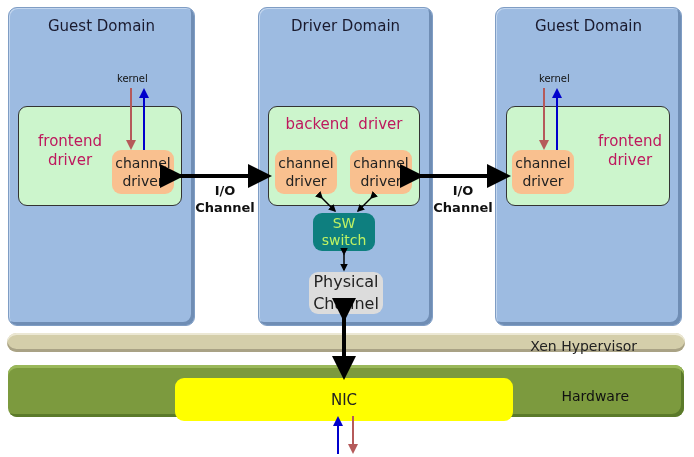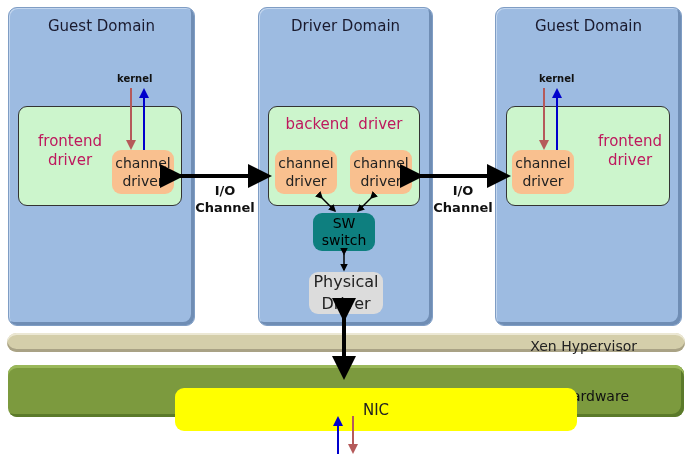--- a/index.html
+++ b/index.html
@@ -7,23 +7,23 @@
   .abs { position:absolute; box-sizing:border-box;border-radius:9px; }
   .domain {
     background:#9dbbe1;
     border:1px solid #7f9dc4;
     box-shadow: inset -3px -3px 0 #6f8db4, inset 1px 1px 0 #c3d6ee;
   }
   .domain-title { position:absolute; left:0; right:0; top:9px; text-align:center; font-size:15px; color:#1a1a2e; }
   .green { background:#ccf5cc; border:1px solid #333; }
   .orange { background:#f9c08f; font-size:14px; color:#222; text-align:center; line-height:18px; display:flex; align-items:center; justify-content:center; }
   .label { font-size:15px; color:#be185d; text-align:center; line-height:19px; }
-  .kernel { font-size:10px; font-weight:bold; color:#111; }
+  .kernel { font-size:10px; font-weight:normal; color:#111; }
   .io { font-size:13px; font-weight:bold; color:#111; text-align:center; line-height:17px; }
-  .sw { background:#0e7f7f; color:#000000; font-size:14px; text-align:center; line-height:17px; display:flex; align-items:center; justify-content:center; }
+  .sw { background:#0e7f7f; color:#bef264; font-size:14px; text-align:center; line-height:17px; display:flex; align-items:center; justify-content:center; }
   .phys { background:#dcdcdc; color:#222; font-size:16px; text-align:center; line-height:22px; display:flex; align-items:center; justify-content:center; }
   .hyper {
     background:#d4ceaa; border-radius:10px;
     box-shadow: inset 0 2px 0 #ece8d4, inset 0 -3px 0 #a9a285;
     font-size:14px; color:#222;
   }
   .hw {
     background:#7c9a3e;
     box-shadow: inset 0 3px 0 #9ab85a, inset -3px -3px 0 #5b7a2a;
     font-size:14px; color:#111;
@@ -43,41 +43,41 @@
 <div class="abs orange" style="left:112px;top:150px;width:62px;height:44px;">channel driver</div>
 
 <div class="abs domain" style="left:258px;top:7px;width:175px;height:319px;">
   <div class="domain-title">Driver Domain</div>
 </div>
 <div class="abs green" style="left:268px;top:106px;width:152px;height:100px;"></div>
 <div class="abs label" style="left:268px;top:115px;width:152px;white-space:pre;">backend  driver</div>
 <div class="abs orange" style="left:275px;top:150px;width:62px;height:44px;">channel driver</div>
 <div class="abs orange" style="left:350px;top:150px;width:62px;height:44px;">channel driver</div>
 <div class="abs sw" style="left:313px;top:213px;width:62px;height:38px;">SW switch</div>
-<div class="abs phys" style="left:309px;top:272px;width:74px;height:42px;">Physical Driver</div>
+<div class="abs phys" style="left:309px;top:272px;width:74px;height:42px;">Physical Channel</div>
 
 <div class="abs domain" style="left:495px;top:7px;width:187px;height:319px;">
   <div class="domain-title">Guest Domain</div>
 </div>
 <div class="abs kernel" style="left:539px;top:73px;">kernel</div>
 <div class="abs green" style="left:506px;top:106px;width:164px;height:100px;"></div>
 <div class="abs label" style="left:590px;top:132px;width:80px;">frontend driver</div>
 <div class="abs orange" style="left:512px;top:150px;width:62px;height:44px;">channel driver</div>
 
 <div class="abs io" style="left:193px;top:182px;width:64px;">I/O Channel</div>
 <div class="abs io" style="left:431px;top:182px;width:64px;">I/O Channel</div>
 
 <div class="abs hyper" style="left:7px;top:333px;width:678px;height:19px;">
   <span class="abs" style="right:48px;top:5px;">Xen Hypervisor</span>
 </div>
 
 <div class="abs hw" style="left:8px;top:365px;width:676px;height:52px;">
   <span class="abs" style="right:55px;top:23px;">Hardware</span>
 </div>
-<div class="abs nic" style="left:175px;top:388px;width:402px;height:43px;">NIC</div>
+<div class="abs nic" style="left:175px;top:378px;width:338px;height:43px;">NIC</div>
 
 <svg class="overlay" width="694" height="457">
   <defs>
     <marker id="blk" markerWidth="6" markerHeight="6" refX="5" refY="3" orient="auto" markerUnits="strokeWidth">
         <path d="M0,0 L6,3 L0,6 z" fill="#000"></path>
       </marker>
     <marker id="blkS" markerWidth="5" markerHeight="5" refX="4" refY="2.5" orient="auto" markerUnits="strokeWidth">
         <path d="M0,0 L5,2.5 L0,5 z" fill="#000"></path>
       </marker>
     <marker id="red" markerWidth="5" markerHeight="5" refX="4" refY="2.5" orient="auto" markerUnits="strokeWidth">

